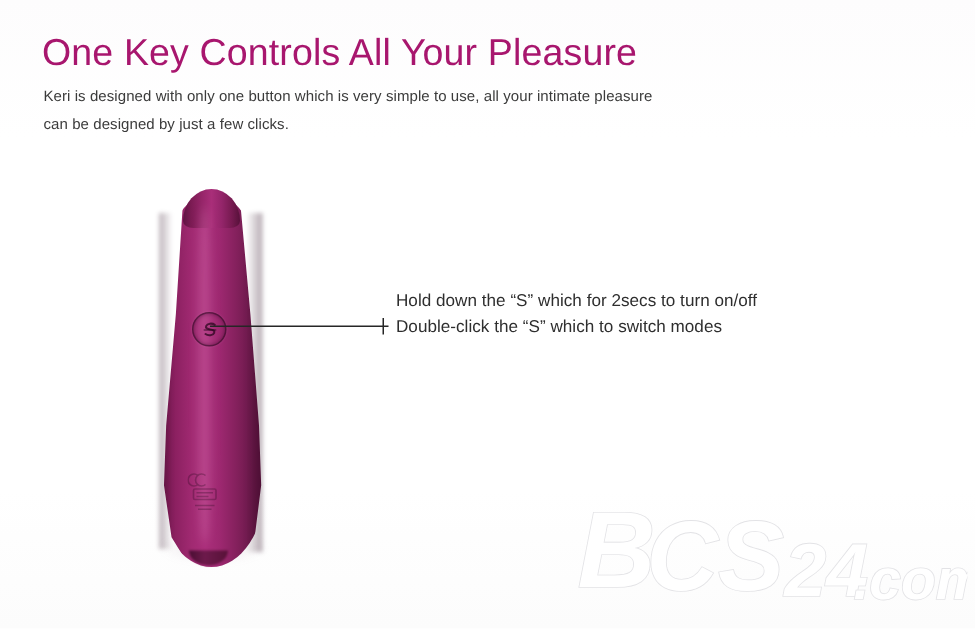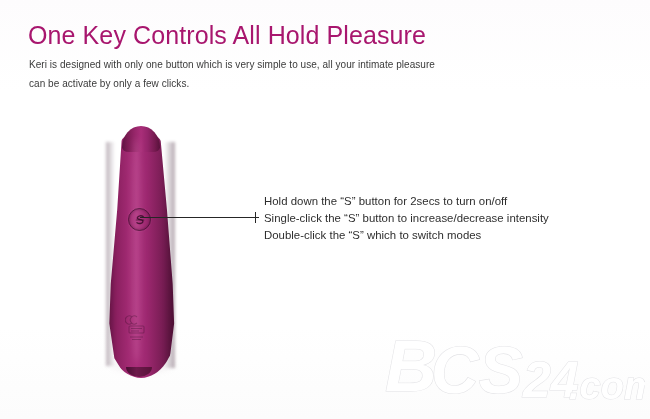--- a/index.html
+++ b/index.html
@@ -242,25 +242,25 @@
     stroke: #e3e3e6;
     stroke-width: 1.1px;
     paint-order: stroke fill;
   }
 </style>
 </head>
 <body>
 
 <div id="page">
 
-  <div class="headline">One Key Controls All Hold Pleasure</div>
+  <div class="headline">One Key Controls All Your Pleasure</div>
 
   <div class="subcopy">
     <span>Keri is designed with only one button which is very simple to use, all your intimate pleasure</span>
-    <span>can be activate by only a few clicks.</span>
+    <span>can be designed by just a few clicks.</span>
   </div>
 
   <div class="product-stage">
     <div class="prod-shadow"></div>
     <div class="prod-body"></div>
     <div class="prod-cap"></div>
     <div class="prod-edge-left"></div>
     <div class="prod-edge-right"></div>
     <div class="prod-gloss"></div>
     <div class="prod-base-tip"></div>
@@ -280,22 +280,21 @@
         <path d="M6 16.5 h11 M6 19 h8"></path>
         <path d="M5 25 h13 M7 27.5 h9"></path>
       </g>
     </svg>
   </div>
 
   <div class="leader"></div>
   <div class="leader-tick"></div>
 
   <div class="callouts">
-    <span class="line">Hold down the “S” button for 2secs to turn on/off</span>
-    <span class="line">Single-click the “S” button to increase/decrease intensity</span>
+    <span class="line">Hold down the “S” which for 2secs to turn on/off</span>
     <span class="line">Double-click the  “S” which to switch modes</span>
   </div>
 
   <svg class="watermark" viewBox="0 0 262 82">
     <text x="2" y="64" font-size="72">B</text>
     <text x="48" y="66" font-size="66">CS</text>
     <text x="140" y="70" font-size="50">24</text>
     <text x="186" y="72" font-size="38">.com</text>
   </svg>
 

